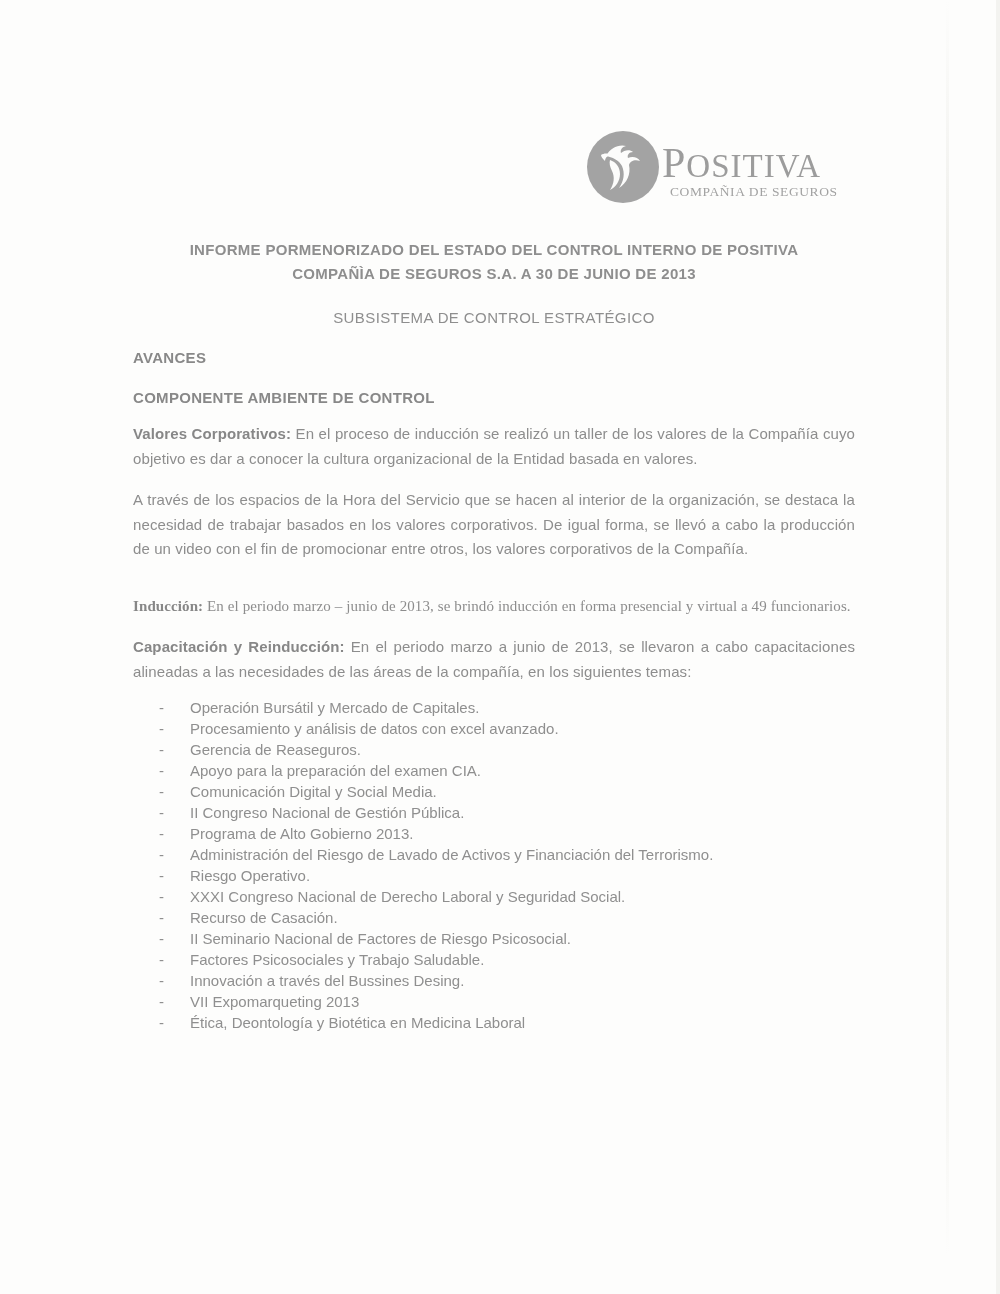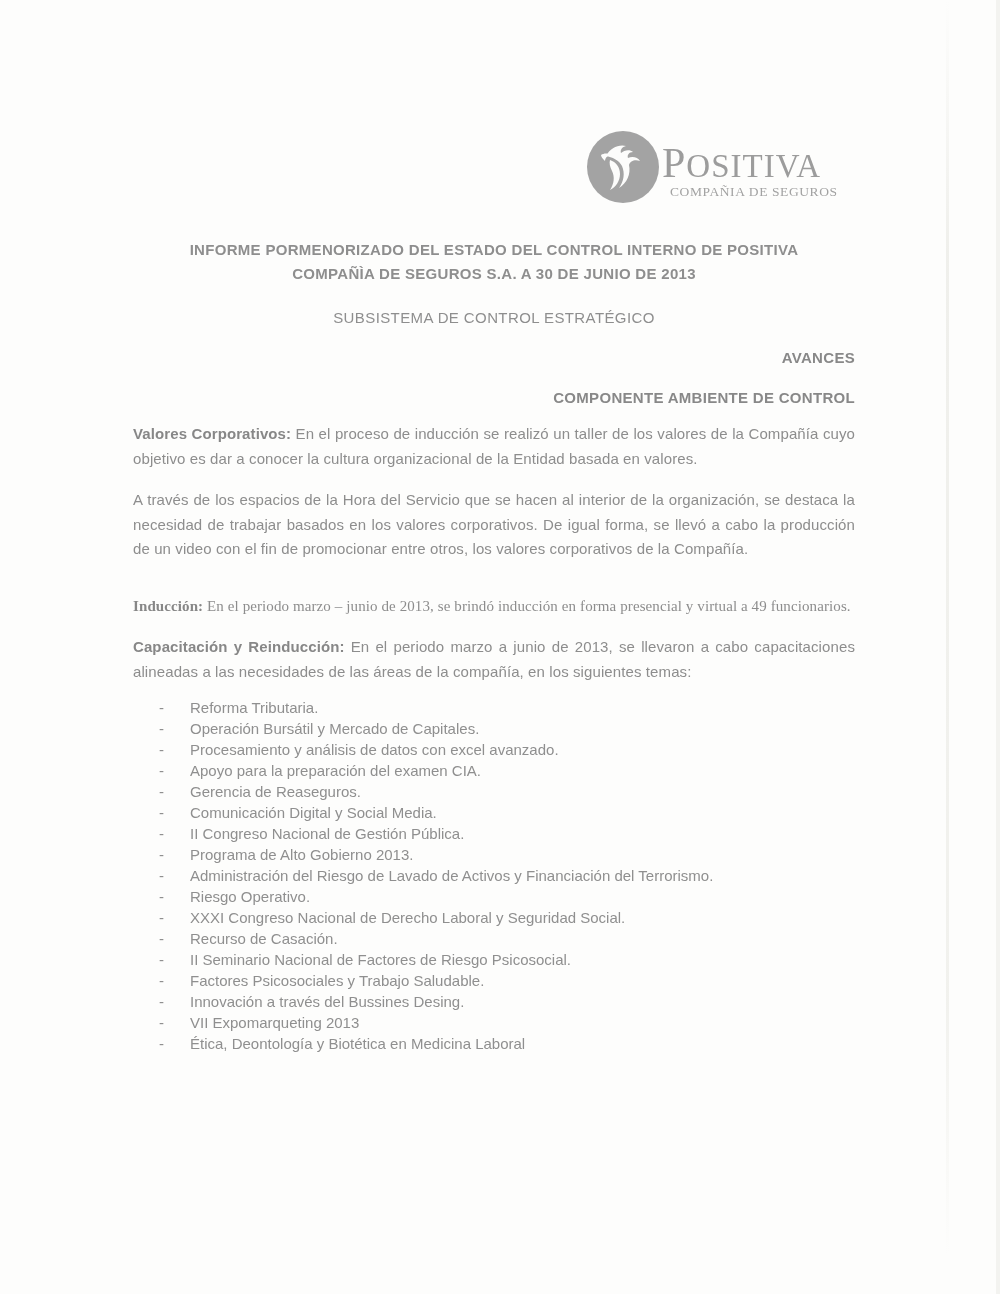--- a/index.html
+++ b/index.html
@@ -104,21 +104,20 @@
     color: #8e8e8e;
     white-space: nowrap;
   }
   .section-heading {
     margin-top: 16px;
     font-weight: bold;
     font-size: 15px;
     line-height: 24px;
     letter-spacing: 0.3px;
     color: #888888;
-    text-align: right;
   }
   .para {
     margin: 12px 0 0 0;
     font-size: 15px;
     line-height: 24.5px;
     letter-spacing: 0.1px;
     text-align: justify;
     color: #8d8d8d;
   }
   .para .lead {
@@ -184,25 +183,24 @@
 
     <p class="para"><span class="lead">Valores Corporativos:</span><span> En el proceso de inducción se realizó un taller de los valores de la Compañía cuyo objetivo es dar a conocer la cultura organizacional de la Entidad basada en valores.</span></p>
 
     <p class="para gap-med"><span class="lead"></span><span>A través de los espacios de la Hora del Servicio que se hacen al interior de la organización, se destaca la necesidad de trabajar basados en los valores corporativos. De igual forma, se llevó a cabo la producción de un video con el fin de promocionar entre otros, los valores corporativos de la Compañía.</span></p>
 
     <p class="para gap-large"><span class="lead">Inducción:</span><span> En el periodo marzo – junio de 2013, se brindó inducción en forma presencial y virtual a 49 funcionarios.</span></p>
 
     <p class="para gap-med"><span class="lead">Capacitación y Reinducción:</span><span> En el periodo marzo a junio de 2013, se llevaron a cabo capacitaciones alineadas a las necesidades de las áreas de la compañía, en los siguientes temas:</span></p>
 
     <ul class="topics">
-      <li><span>Reforma Tributaria.</span></li>
       <li><span>Operación Bursátil y Mercado de Capitales.</span></li>
       <li><span>Procesamiento y análisis de datos con excel avanzado.</span></li>
+      <li><span>Gerencia de Reaseguros.</span></li>
       <li><span>Apoyo para la preparación del examen CIA.</span></li>
-      <li><span>Gerencia de Reaseguros.</span></li>
       <li><span>Comunicación Digital y Social Media.</span></li>
       <li><span>II Congreso Nacional de Gestión Pública.</span></li>
       <li><span>Programa de Alto Gobierno 2013.</span></li>
       <li><span>Administración del Riesgo de Lavado de Activos y Financiación del Terrorismo.</span></li>
       <li><span>Riesgo Operativo.</span></li>
       <li><span>XXXI Congreso Nacional de Derecho Laboral y Seguridad Social.</span></li>
       <li><span>Recurso de Casación.</span></li>
       <li><span>II Seminario Nacional de Factores de Riesgo Psicosocial.</span></li>
       <li><span>Factores Psicosociales y Trabajo Saludable.</span></li>
       <li><span>Innovación a través del Bussines Desing.</span></li>

